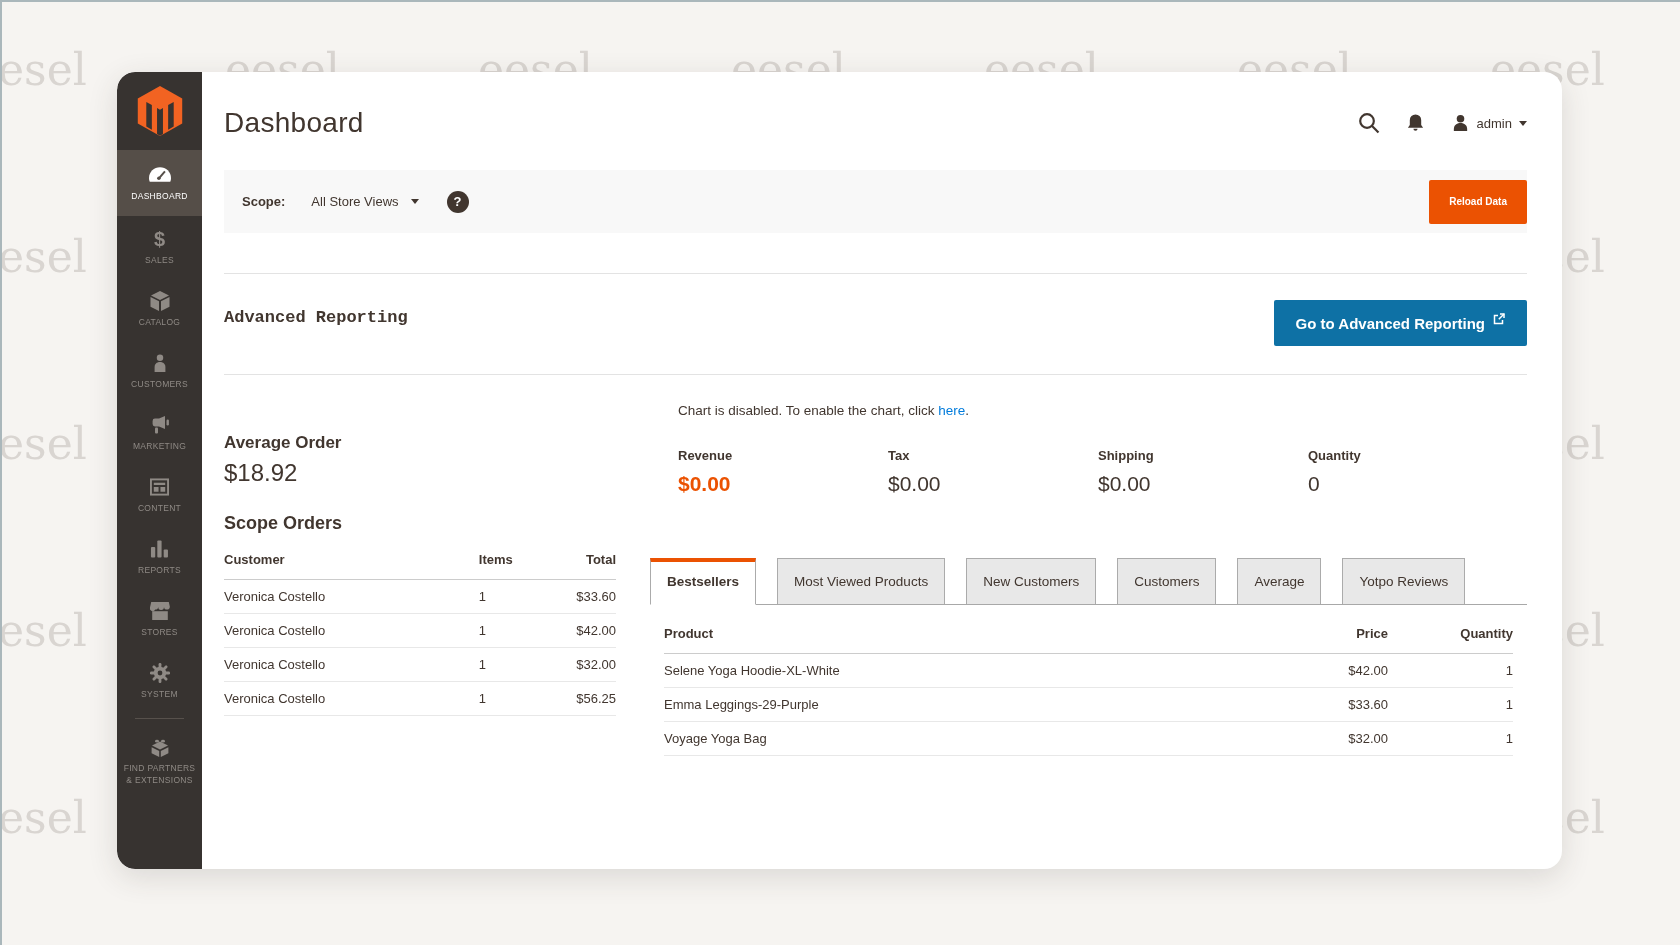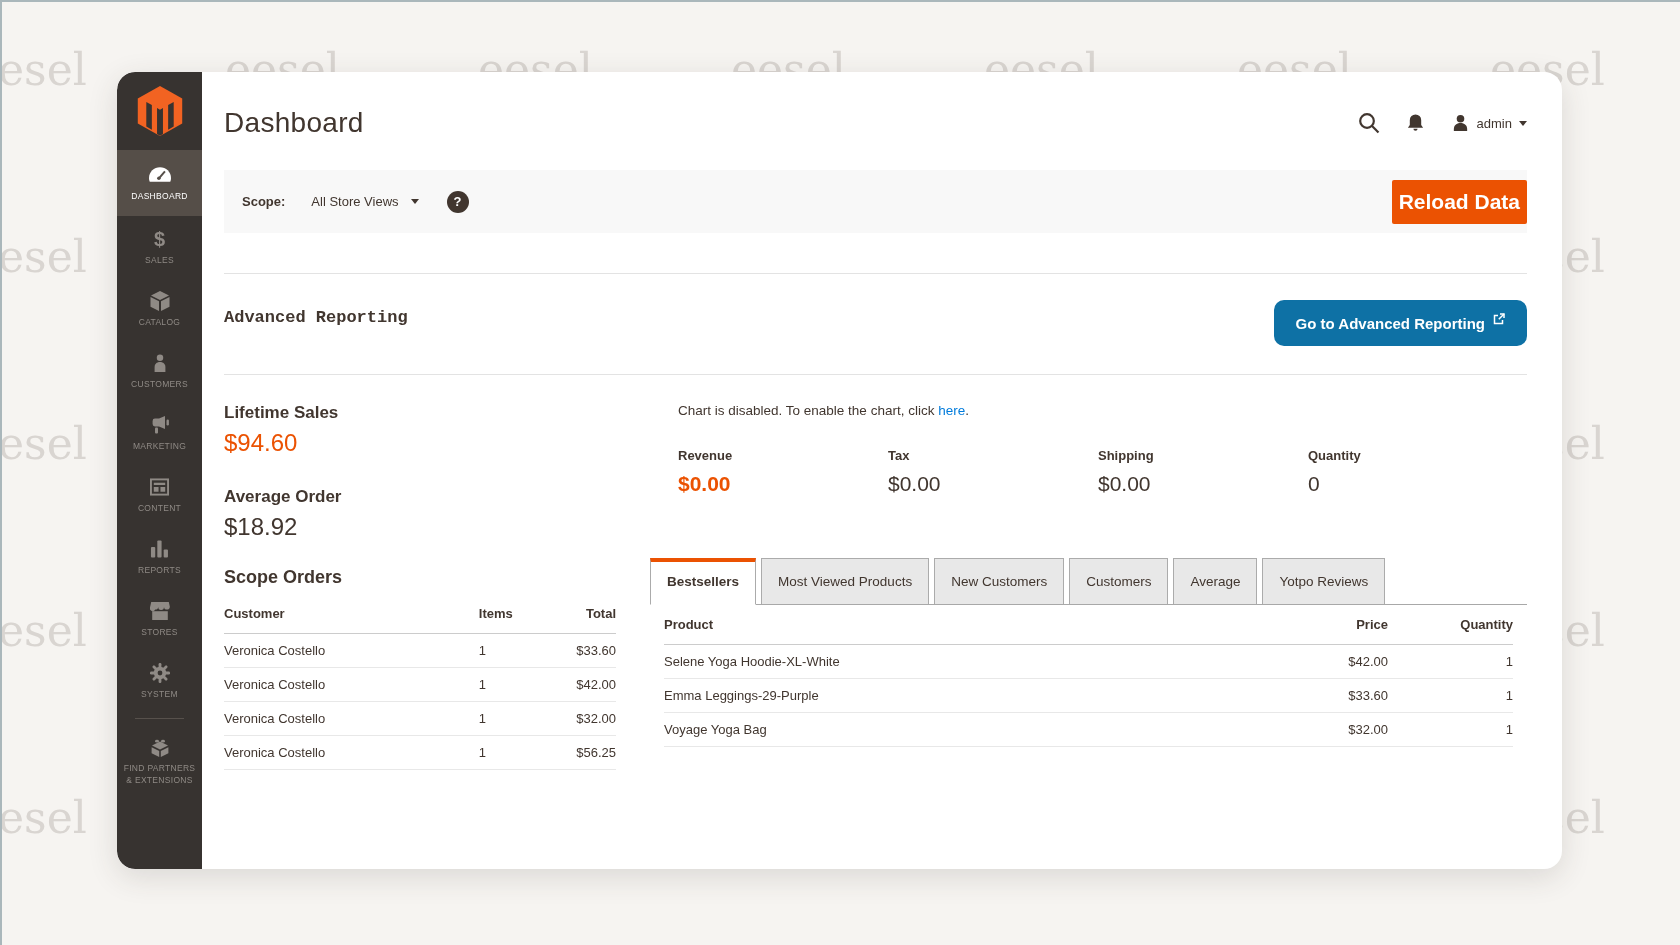--- a/index.html
+++ b/index.html
@@ -73,34 +73,34 @@
   }
   .scope-label { font-size:13px; font-weight:700; }
   .scope-select { display:flex; align-items:center; gap:12px; margin-left:26px; background:none; border:none; cursor:pointer; font-size:13px; color:#41362f; }
   .help-btn {
     margin-left:28px; width:22px; height:22px; border-radius:50%;
     background:#41362f; color:#fff; font-size:13px; font-weight:700;
     display:flex; align-items:center; justify-content:center;
     border:none; cursor:pointer;
   }
   .reload-btn {
-    margin-left:auto; height:44px; padding:0 7px;
-    background:#eb5202; color:#fff; font-size:21px; font-weight:700;
+    margin-left:auto; height:44px; padding:0 20px;
+    background:#eb5202; color:#fff; font-size:10px; font-weight:700;
     border:none; border-radius:2px; cursor:pointer;
     font-family:"Liberation Sans", sans-serif;
   }
   hr.rule { border:none; border-top:1px solid #e3e3e3; }
   .rule-1 { margin-top:40px; }
   
   .adv { padding:26px 0 28px; display:flex; align-items:center; justify-content:space-between; }
   .adv-title { font-size:17px; font-weight:700; margin-bottom:12px;font-family:Liberation Mono, monospace; }
   .adv-desc { font-size:13.5px; line-height:26px; max-width:880px; color:#41362f; }
   .adv-btn {
     background:#0e71a5; color:#fff; height:46px; padding:0 22px;
-    border:none; border-radius:10px; font-size:15px; font-weight:700;
+    border:none; border-radius:2px; font-size:15px; font-weight:700;
     display:flex; align-items:center; gap:8px; cursor:pointer;
     font-family:"Liberation Sans", sans-serif;
   }
   .adv-btn svg { margin-top:-8px; }
   
   .main-body { display:flex; padding-top:28px; flex:1; }
   .left-col { width:392px; flex-shrink:0; margin-right:34px; }
   .right-col { flex:1; }
   .metric-label { font-size:17px; font-weight:700; }
   .metric-value { font-size:24px; margin-top:6px; }
@@ -116,32 +116,32 @@
   .orders-table col.c-items { width:20%; }
   .orders-table col.c-total { width:15%; }
   
   .chart-notice { font-size:13.5px; padding-left:28px; }
   .chart-notice a { color:#007bdb; text-decoration:none; cursor:pointer; }
   .stats { display:flex; margin-top:30px; padding-left:28px; }
   .stat { width:210px; }
   .stat-label { font-size:13px; font-weight:700; }
   .stat-value { font-size:21px; margin-top:9px; }
   .stat-value.orange { color:#eb5202; font-weight:700; }
-  .tabs { display:flex; gap:5px; margin-top:62px; border-bottom:1px solid #a8a8a8; align-items:flex-end; }
+  .tabs { display:flex; gap:21px; margin-top:62px; border-bottom:1px solid #a8a8a8; align-items:flex-end; }
   .tab {
     background:#e8e8e8; border:1px solid #ababab; border-bottom:none;
     padding:15px 16px; font-size:13.5px; color:#41362f; cursor:pointer;
     font-family:"Liberation Sans", sans-serif;
   }
   .tab.active {
     background:#fff; border-top:4px solid #eb5202; font-weight:700;
     padding-top:12px; margin-bottom:-1px; border-bottom:1px solid #fff;
   }
   .best-table-wrap { padding:0 14px; }
-  .best-table th { padding-top:12px; }
+  .best-table th { padding-top:21px; }
   .best-table col.c-product { width:auto; }
   .best-table col.c-price { width:150px; }
   .best-table col.c-qty { width:125px; }
 </style>
 </head>
 <body>
 
 <div class="wm-layer" id="watermarks">
     <span class="wm" style="left: -30px; top: 42px;">eesel</span>
     <span class="wm" style="left: 223px; top: 42px;">eesel</span>
@@ -352,24 +352,20 @@
           <line x1="11" y1="1" x2="5.8" y2="6.2"></line>
         </svg>
       </button>
     </section>
 
     <hr class="rule">
 
     <div class="main-body">
 
       <div class="left-col">
-        <div class="metric">
-          <div class="metric-label">Lifetime Sales</div>
-          <div class="metric-value orange">$94.60</div>
-        </div>
         <div class="metric metric-avg">
           <div class="metric-label">Average Order</div>
           <div class="metric-value">$18.92</div>
         </div>
 
         <h3 class="section-title">Scope Orders</h3>
         <table class="orders-table">
           <colgroup>
               <col class="c-customer">
               <col class="c-items">

